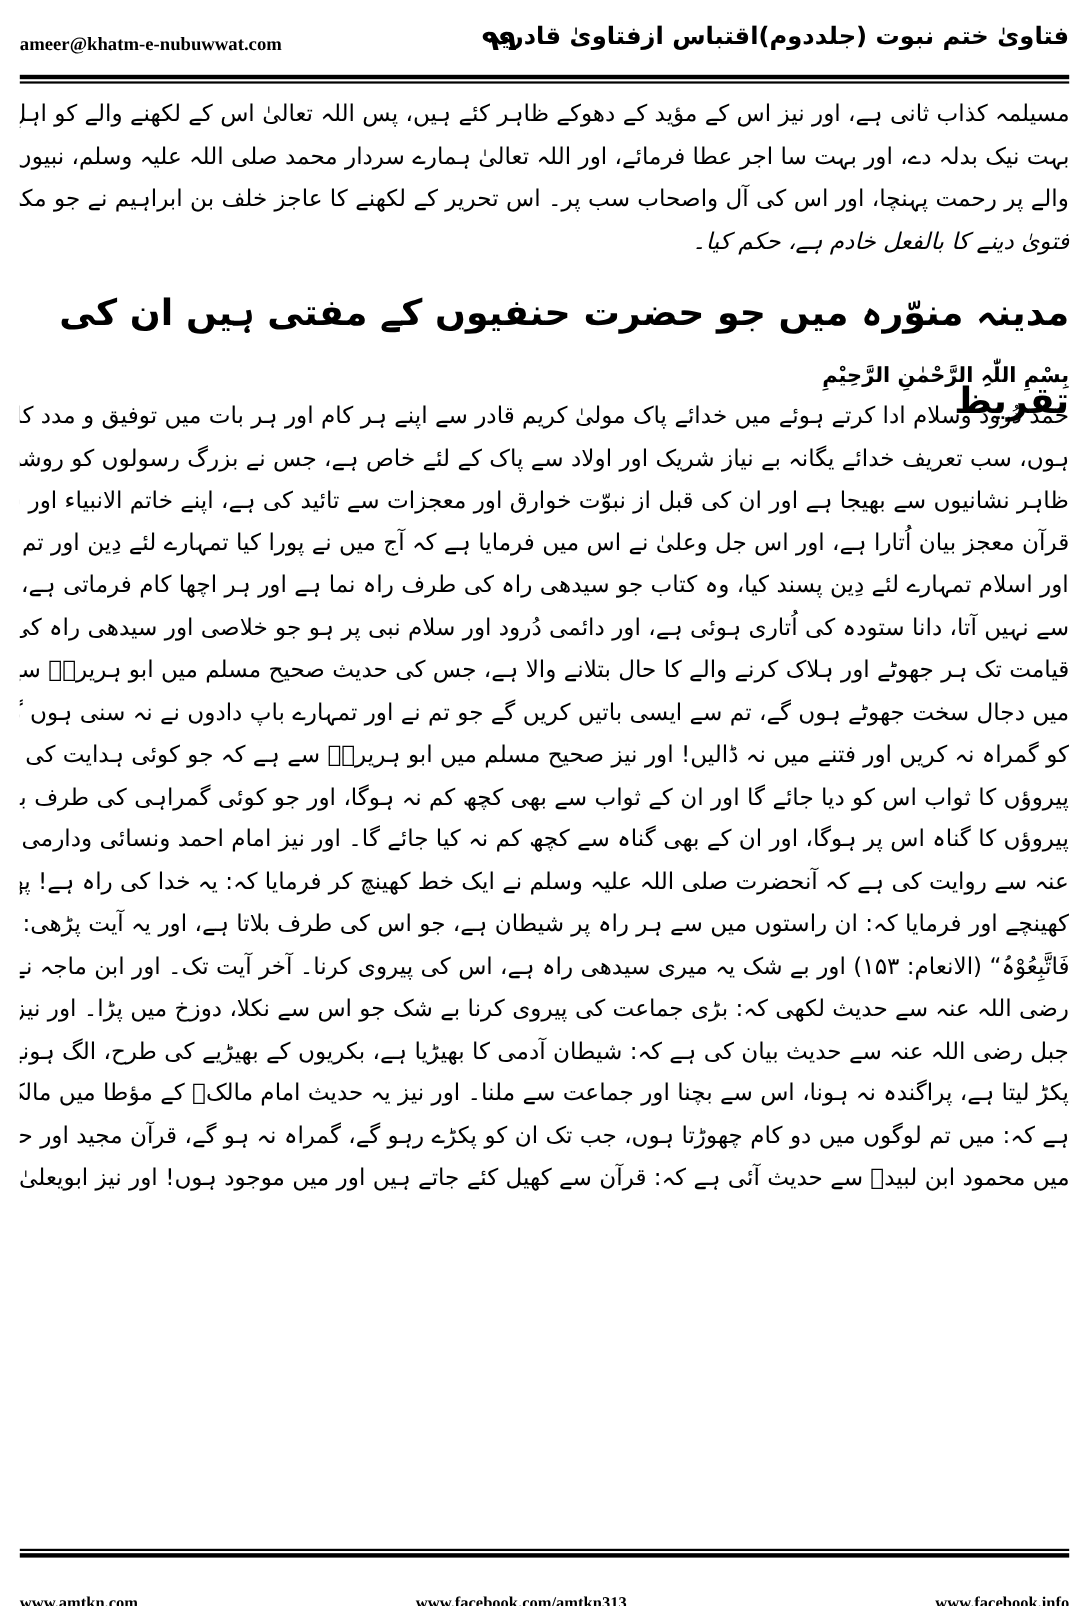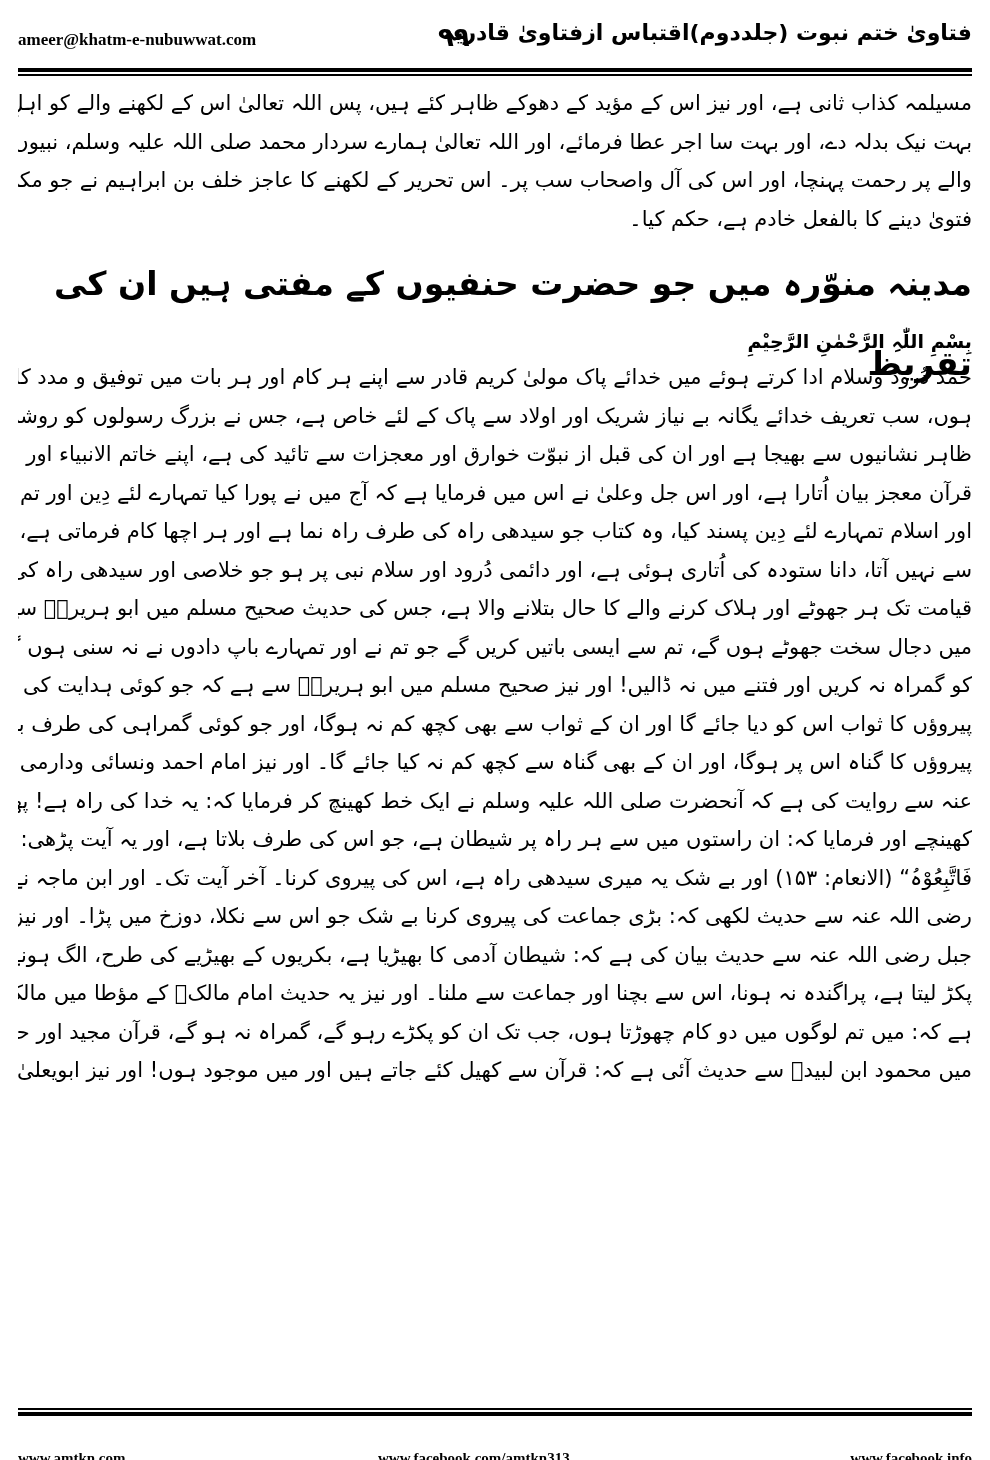--- a/index.html
+++ b/index.html
@@ -5,21 +5,21 @@
   html, body { margin:0; padding:0; background:#ffffff; }
   body { width:990px; height:1460px; position:relative; overflow:hidden; color:#000; }
   .header { position:absolute; left:18px; right:18px; top:0; height:60px; }
   .hdr-email { position:absolute; left:0; top:30px; font-family:"Liberation Serif", serif; font-weight:bold; font-size:17px; }
   .hdr-page { position:absolute; left:420px; top:22px; font-family:"DejaVu Sans", sans-serif; font-weight:bold; font-size:26px; }
   .hdr-title { position:absolute; right:0; top:20px; direction:rtl; font-family:"DejaVu Sans", sans-serif; font-weight:bold; font-size:22px; }
   .rule-thick { position:absolute; left:0; right:0; height:4px; background:#000; }
   .rule-thin { position:absolute; left:0; right:0; height:1.5px; background:#000; }
   .content { position:absolute; left:18px; right:18px; top:84px; direction:rtl; font-family:"DejaVu Sans", sans-serif; font-size:21px; }
   .line { height:38.5px; line-height:38.5px; text-align:justify; text-align-last:justify; white-space:nowrap; overflow:hidden; }
-  .line.last { text-align-last:right; }
+  .line.last { text-align-last:right;font-style:italic; }
   .heading { text-align:right; font-size:33px; font-weight:bold; height:80px; line-height:80px; margin-top:6px; }
   .bismillah { text-align:right; font-size:19px; font-weight:bold; height:34px; line-height:34px; }
   .footer { position:absolute; left:18px; right:18px; top:1404px; height:56px; }
   .ftr { position:absolute; top:22px; font-family:"Liberation Serif", serif; font-weight:bold; font-size:15px;margin-top:24px; }
 </style>
 </head>
 <body>
 
 <div class="header">
   <div class="hdr-email">ameer@khatm-e-nubuwwat.com</div>

